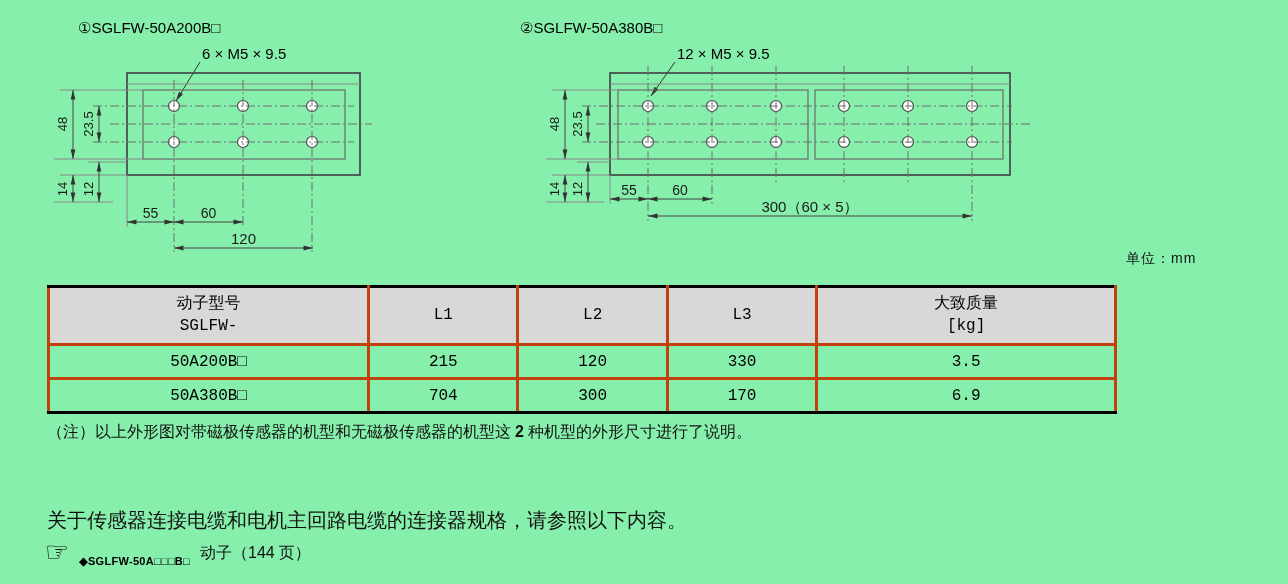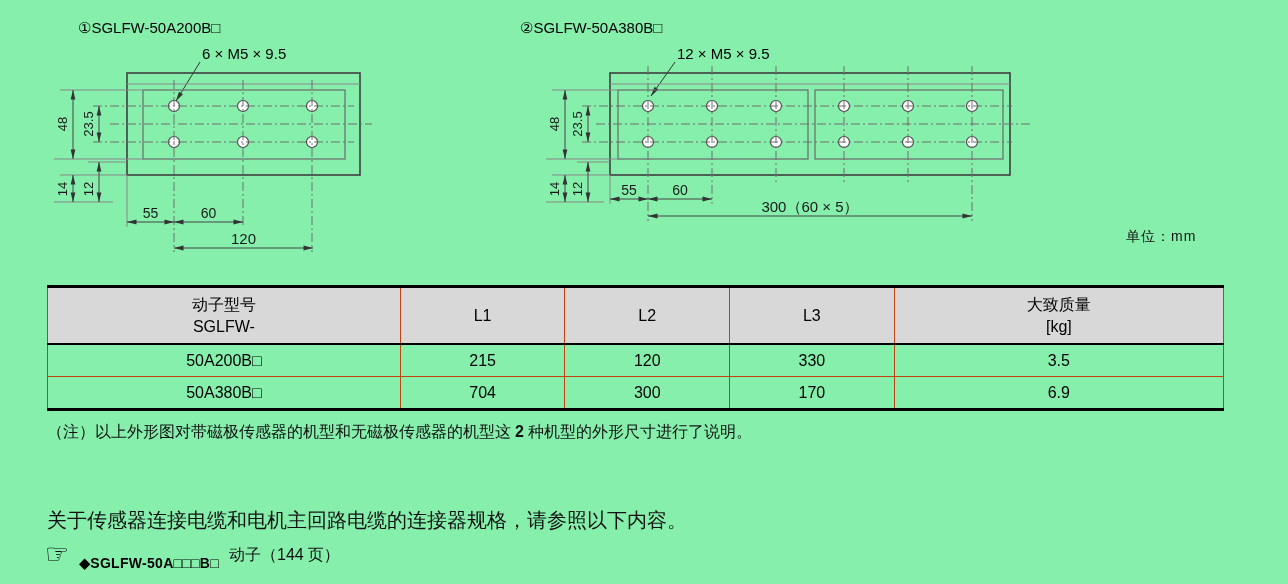--- a/index.html
+++ b/index.html
@@ -1,37 +1,37 @@
 <!DOCTYPE html>
 <html><head>
 <meta charset="utf-8">
 <style>
   html,body{margin:0;padding:0;background:#fff;}
   .page{position:relative;width:1288px;height:584px;background:#86efac;overflow:hidden;
         font-family:"Liberation Sans",sans-serif;color:#111;}
   #drawings{position:absolute;left:0;top:0;}
-  .unit-label{position:absolute;left:1126px;top:228px;font-size:14px;color:#111;
+  .unit-label{position:absolute;left:1126px;top:250px;font-size:14px;color:#111;
               font-family:"Liberation Sans",sans-serif;letter-spacing:1px;text-align:center;}
-  table.spec{position:absolute;left:47px;top:285px;width:1177px;border-collapse:collapse;
-             table-layout:fixed;font-family:Liberation Sans, sans-serif;}
-  table.spec th,table.spec td{border:1px solid #c2410c;text-align:center;vertical-align:middle;
+  table.spec{position:absolute;left:47px;top:285px;width:1070px;border-collapse:collapse;
+             table-layout:fixed;font-family:Liberation Mono, monospace;}
+  table.spec th,table.spec td{border:3px solid #c2410c;text-align:center;vertical-align:middle;
              font-size:16px;color:#000;padding:0;}
   table.spec thead th{background:#d8d8d8;font-weight:400;height:55px;line-height:1.35;
              border-top:3px solid #000;border-bottom:2px solid #000;}
   table.spec tbody td{height:31px;font-weight:400;}
   table.spec tbody tr:last-child td{border-bottom:3px solid #000;}
   .note{position:absolute;left:47px;top:422px;font-size:16px;color:#111;
         font-family:"Liberation Serif",serif;white-space:nowrap;}
   .note b{font-family:"Liberation Sans",sans-serif;font-size:16px;font-weight:700;}
   .footer-text{position:absolute;left:47px;top:507px;font-size:20px;color:#111;
         font-family:Liberation Serif, serif;white-space:nowrap;}
   .footer-ref{position:absolute;left:45px;top:539px;display:flex;align-items:center;gap:10px;}
   .hand-icon{font-size:27px;line-height:27px;color:#000;
         font-family:"DejaVu Sans",sans-serif;transform:translateY(-2px);}
-  .ref-model{font-size:14px;font-weight:700;color:#000;
+  .ref-model{font-size:11px;font-weight:700;color:#000;
         font-family:"Liberation Sans",sans-serif;letter-spacing:.3px;margin-top:16px;}
   .ref-suffix{font-size:16px;color:#111;font-family:"Liberation Serif",serif;}
   .ref-suffix b{font-family:"Liberation Sans",sans-serif;font-weight:400;}
 </style>
 </head>
 <body>
 
 <div class="page">
 
   <svg id="drawings" width="1288" height="280" viewBox="0 0 1288 280">

